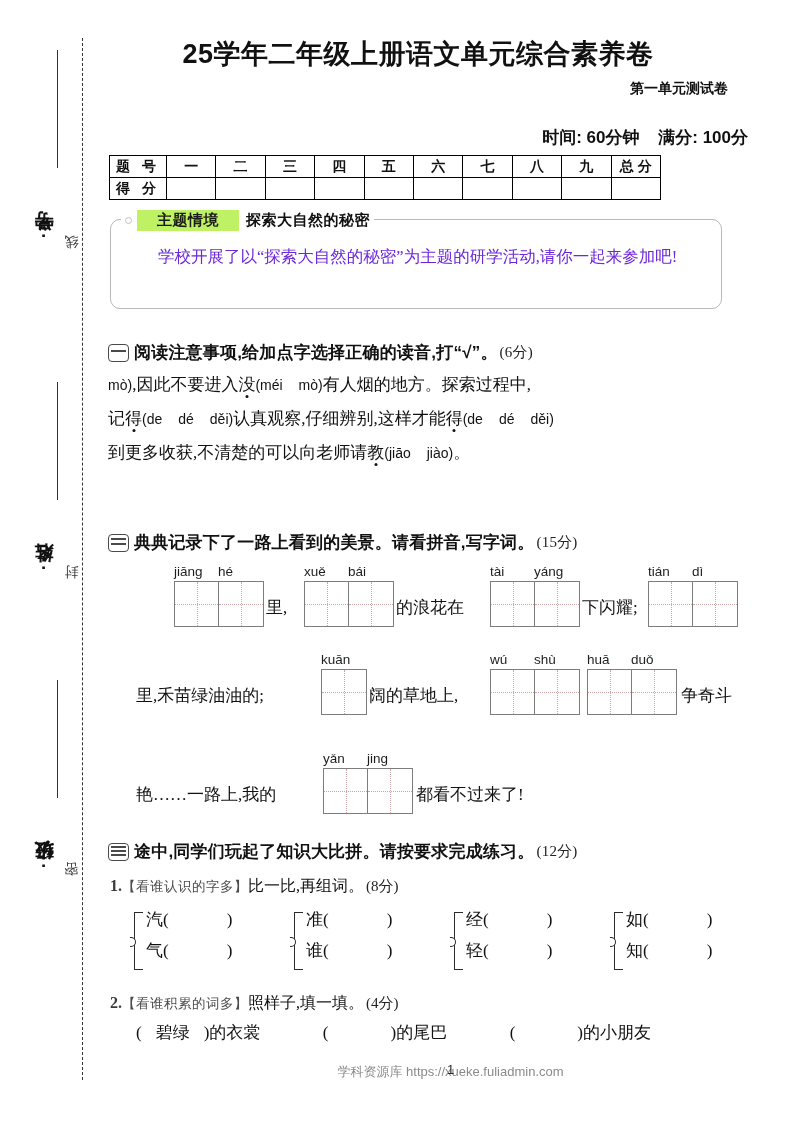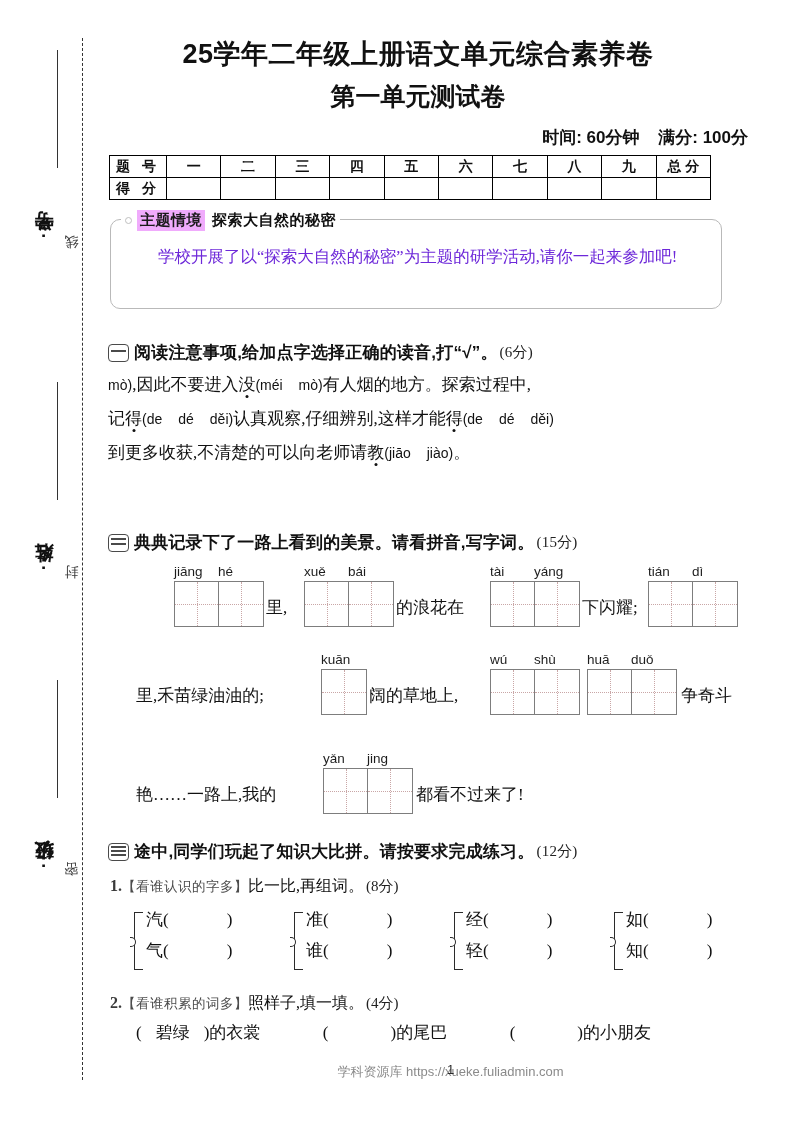--- a/index.html
+++ b/index.html
@@ -77,41 +77,41 @@
     text-align: center;
     font-size: 27px;
     font-weight: 700;
     letter-spacing: 0.5px;
     color: #111;
   }
   #title-sub {
     position: absolute;
     left: 0; top: 80px;
     width: 620px;
-    text-align: center;
-    font-size: 25px;
+    text-align: right;
+    font-size: 14px;
     font-weight: 700;
     color: #111;
   }
   #meta-line {
     position: absolute;
     right: 45px; top: 126px;
     font-size: 17px;
     font-weight: 700;
     color: #111;
     white-space: nowrap;
   }
   #meta-line span { margin-left: 14px; }
 
   
   #score-table {
     position: absolute;
     left: 1px; top: 155px;
     border-collapse: collapse;
-    width: 602px;
+    width: 552px;
     table-layout: fixed;
   }
   #score-table td {
     border: 1px solid #000;
     height: 21px;
     text-align: center;
     font-size: 14px;
     font-weight: 700;
     color: #111;
     padding: 0;
@@ -137,25 +137,25 @@
     height: 22px;
   }
   .theme-dot {
     width: 5px; height: 5px;
     border-radius: 50%;
     border: 1px solid #c0c0c0;
     margin-right: 5px;
     background: #fff;
   }
   #theme-tag {
-    background: #f0abfc;
+    background: #bef264;
     font-size: 15px;
     font-weight: 700;
     color: #1a1a1a;
-    padding: 1px 3px;
+    padding: 1px 20px;
     letter-spacing: 0.5px;
   }
   #theme-title {
     font-size: 15px;
     font-weight: 700;
     color: #111;
     margin-left: 7px;
     letter-spacing: 0.5px;
   }
   #theme-text {

